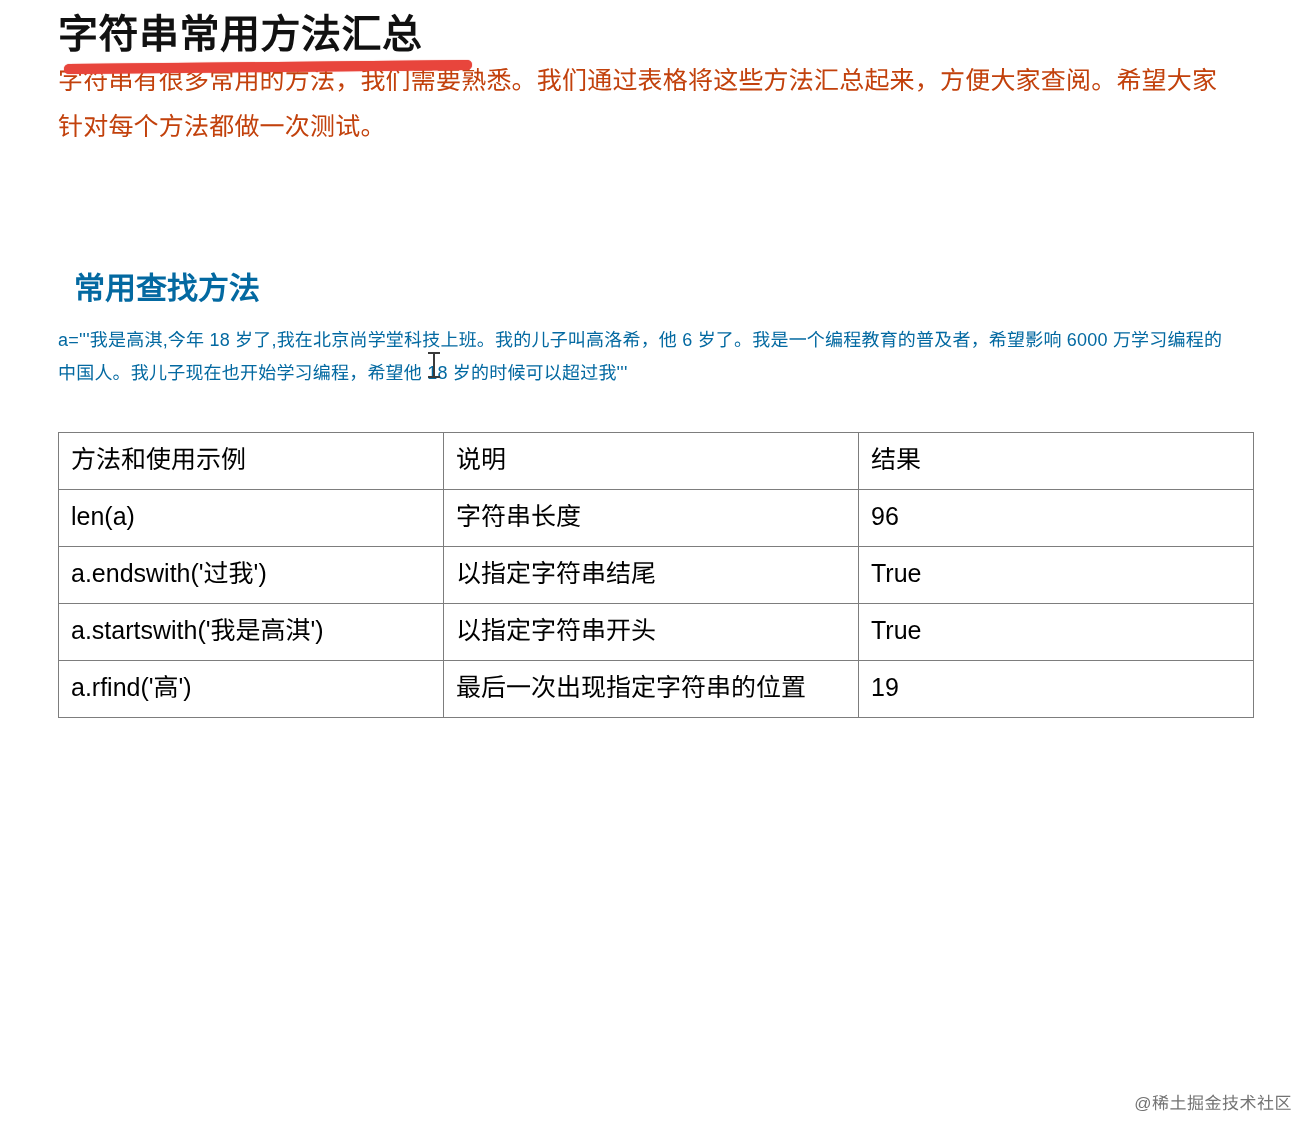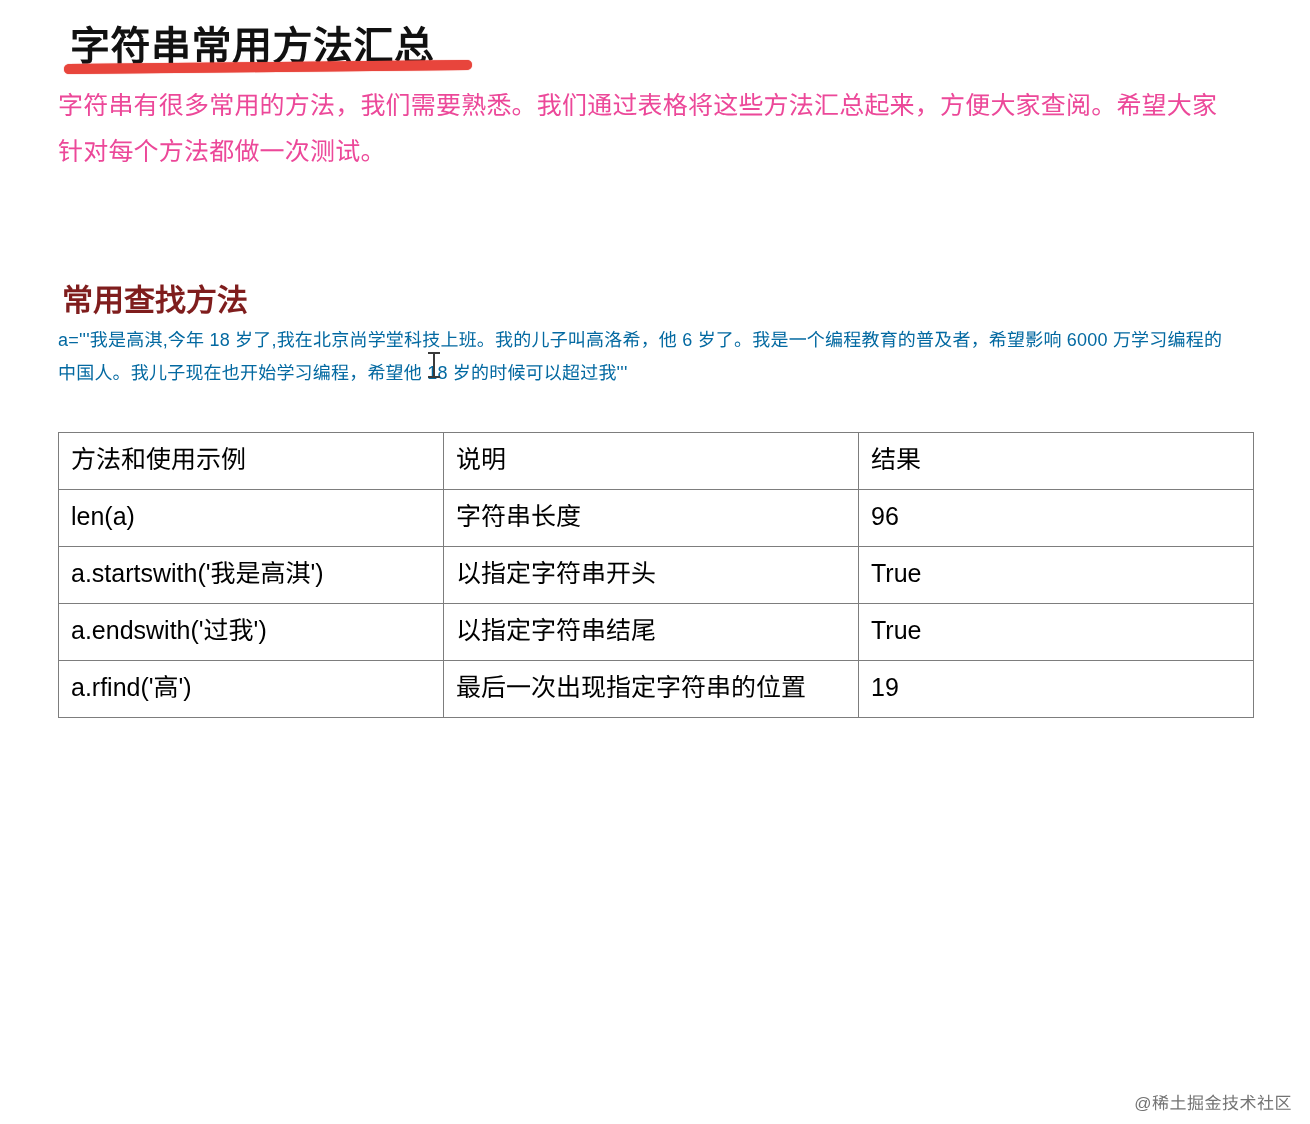--- a/index.html
+++ b/index.html
@@ -20,53 +20,54 @@
     left: 0; top: 0;
     width: 1310px;
     height: 1124px;
     box-sizing: border-box;
     padding: 0 58px;
   }
   h1.doc-title {
     font-size: 40px;
     font-weight: bold;
     letter-spacing: 0.5px;
-    margin: 12px;
+    margin: 0;
     padding-top: 10px;
     line-height: 1.2;
     color: #111;
   }
   .underline-mark {
     position: absolute;
     left: 64px;
     top: 62px;
     width: 408px;
     height: 10px;
     background: #e8453c;
     border-radius: 6px;
     transform: rotate(-0.6deg);
     box-shadow: 0 0 1px #e8453c;
   }
   p.para {
     font-size: 25px;
     line-height: 1.85;
     margin: 0;
-    color: #ec4899;
+    color: #c2410c;
     letter-spacing: 0.2px;
+    font-family: Liberation Serif, serif;
   }
   .para-intro {
     margin-top: 108px;
     width: 1180px;
   }
   h2.section-title {
     font-size: 31px;
     font-weight: bold;
-    margin: 4px;
+    margin: 16px;
     padding-top: 96px;
-    color: #7f1d1d;
+    color: #0369a1;
   }
   .para-test {
     margin-top: 96px;
   }
   .code-sample {
     font-size: 18px;
     line-height: 1.85;
     margin: 0;
     width: 1180px;
     color: #0369a1;
@@ -143,27 +144,27 @@
         <td>方法和使用示例</td>
         <td>说明</td>
         <td>结果</td>
       </tr>
       <tr>
         <td>len(a)</td>
         <td>字符串长度</td>
         <td>96</td>
       </tr>
       <tr>
-        <td>a.startswith('我是高淇')</td>
-        <td>以指定字符串开头</td>
+        <td>a.endswith('过我')</td>
+        <td>以指定字符串结尾</td>
         <td>True</td>
       </tr>
       <tr>
-        <td>a.endswith('过我')</td>
-        <td>以指定字符串结尾</td>
+        <td>a.startswith('我是高淇')</td>
+        <td>以指定字符串开头</td>
         <td>True</td>
       </tr>
       <tr>
         <td>a.rfind('高')</td>
         <td>最后一次出现指定字符串的位置</td>
         <td>19</td>
       </tr>
     </tbody>
   </table>
 

